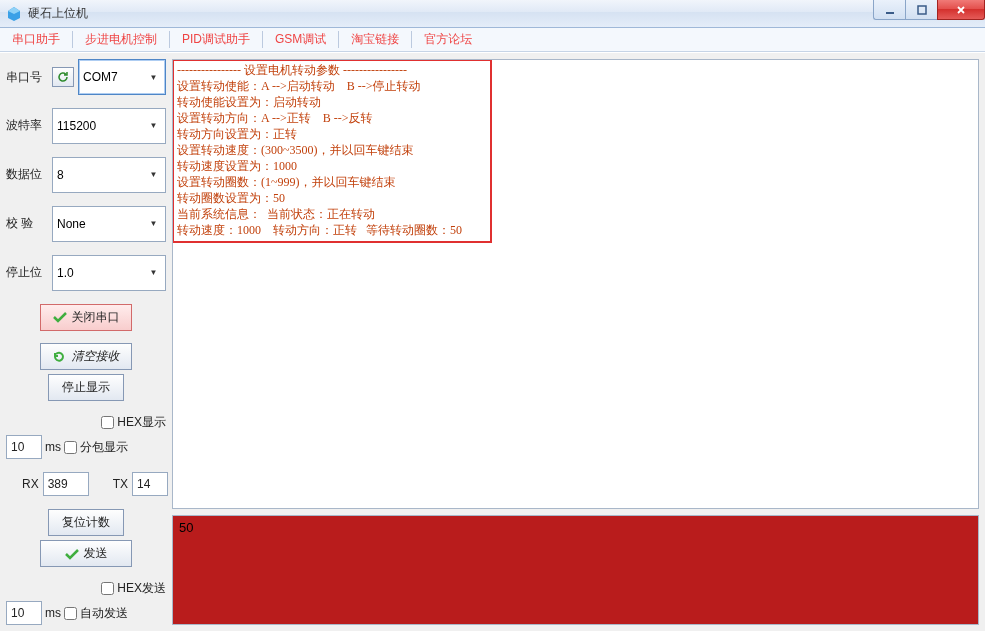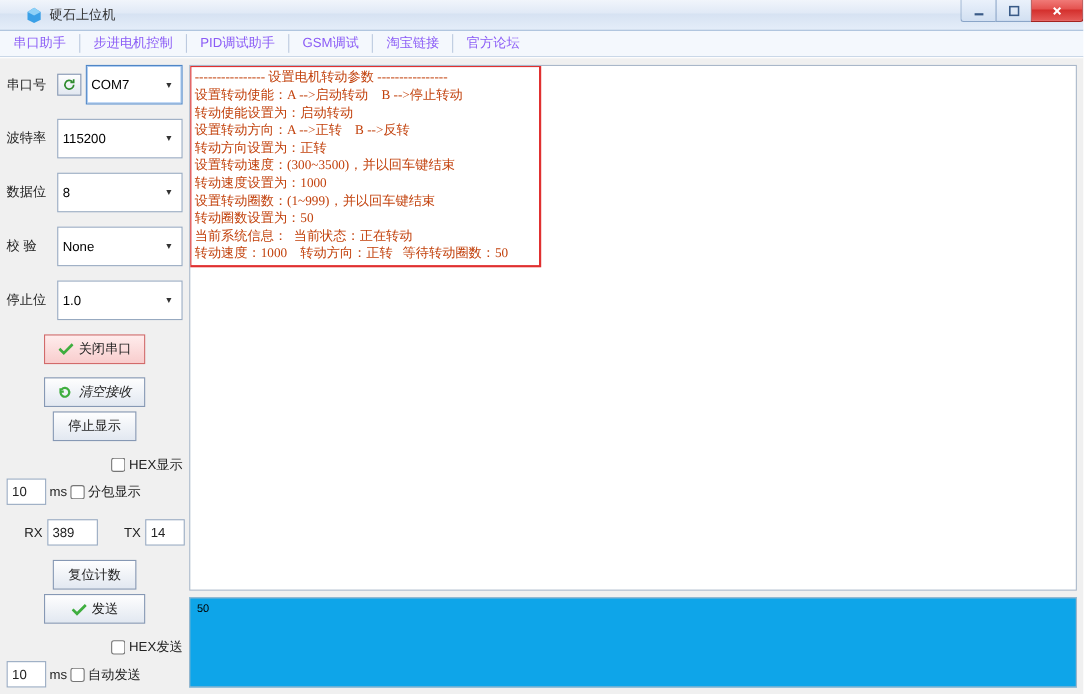--- a/index.html
+++ b/index.html
@@ -12,21 +12,21 @@
     overflow: hidden;
   }
 
   
   .title-bar {
     height: 28px;
     background: linear-gradient(to bottom, #f1f5fb 0%, #e0e9f6 45%, #d6e2f2 46%, #e4edf9 100%);
     border-bottom: 1px solid #9fb8d8;
     display: flex;
     align-items: center;
-    padding-left: 23px;
+    padding-left: 6px;
     position: relative;
   }
   .app-icon {
     width: 16px; height: 16px;
     display: inline-flex; align-items: center; justify-content: center;
   }
   .app-icon svg { width: 16px; height: 16px; }
   .title-text { margin-left: 6px; color: #333; font-size: 12px; }
   .win-btns { position: absolute; right: 0; top: 0; display: flex; height: 20px; }
   .win-btn {
@@ -52,21 +52,21 @@
     height: 24px;
     background: #f4f8fd;
     border-bottom: 1px solid #c6d4e6;
     display: flex;
     align-items: stretch;
     padding-left: 2px;
   }
   .menu-item {
     display: flex; align-items: center;
     padding: 0 10px;
-    color: #8b5cf6;
+    color: #ef4444;
     cursor: default;
   }
   .menu-sep {
     width: 1px;
     background: #bccadf;
     margin: 3px 2px;
   }
 
   
   .content {
@@ -106,25 +106,25 @@
     pointer-events: none;
   }
   .log-line {
     font-size: 12px;
     line-height: 16px;
     white-space: pre;
     color: #c2410c;
     font-family: SimSun, serif;
   }
   .send-box {
-    height: 82px;
-    background: #0ea5e9;
+    height: 110px;
+    background: #b91c1c;
     border: 1px solid #a9b7c9;
     padding: 4px 6px;
-    font-size: 10px;
+    font-size: 13px;
   }
 
   
   .row { display: flex; align-items: center; gap: 6px; }
   .lbl { width: 40px; text-align: left; color: #222; }
   .lbl-sm { color: #222; }
 
   .combo, .txt {
     flex: 1;
     height: 24px;

